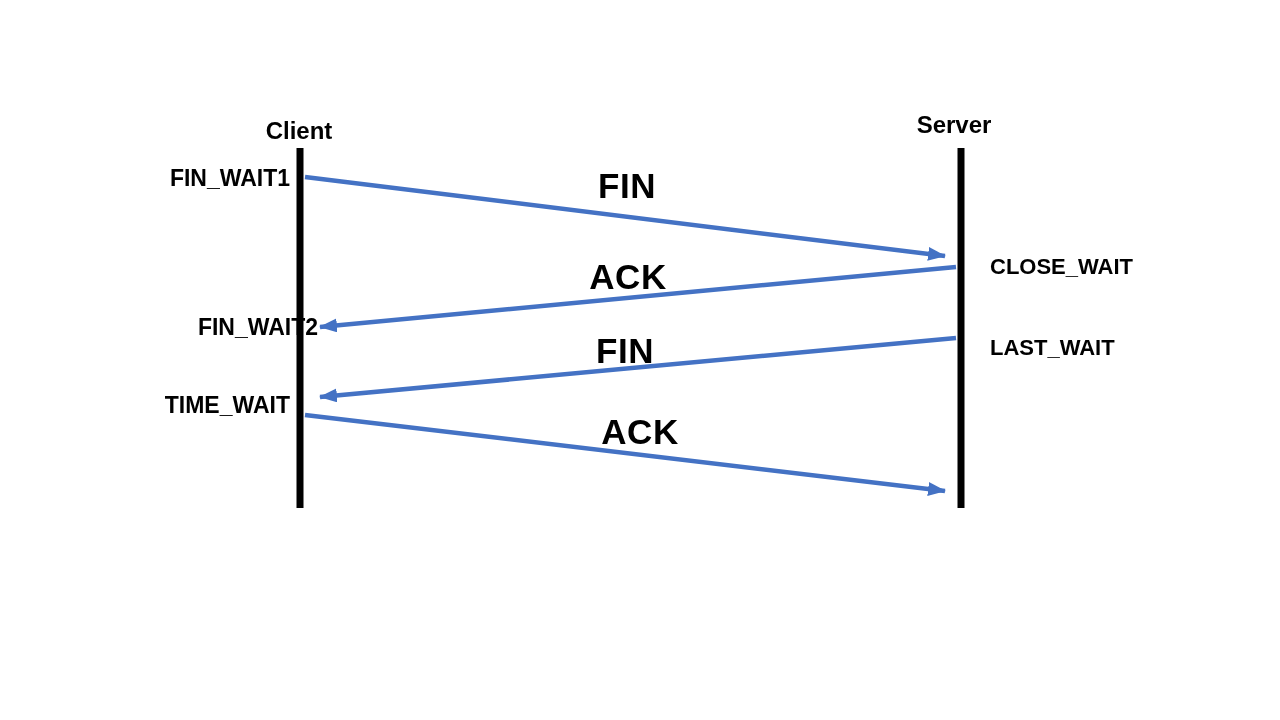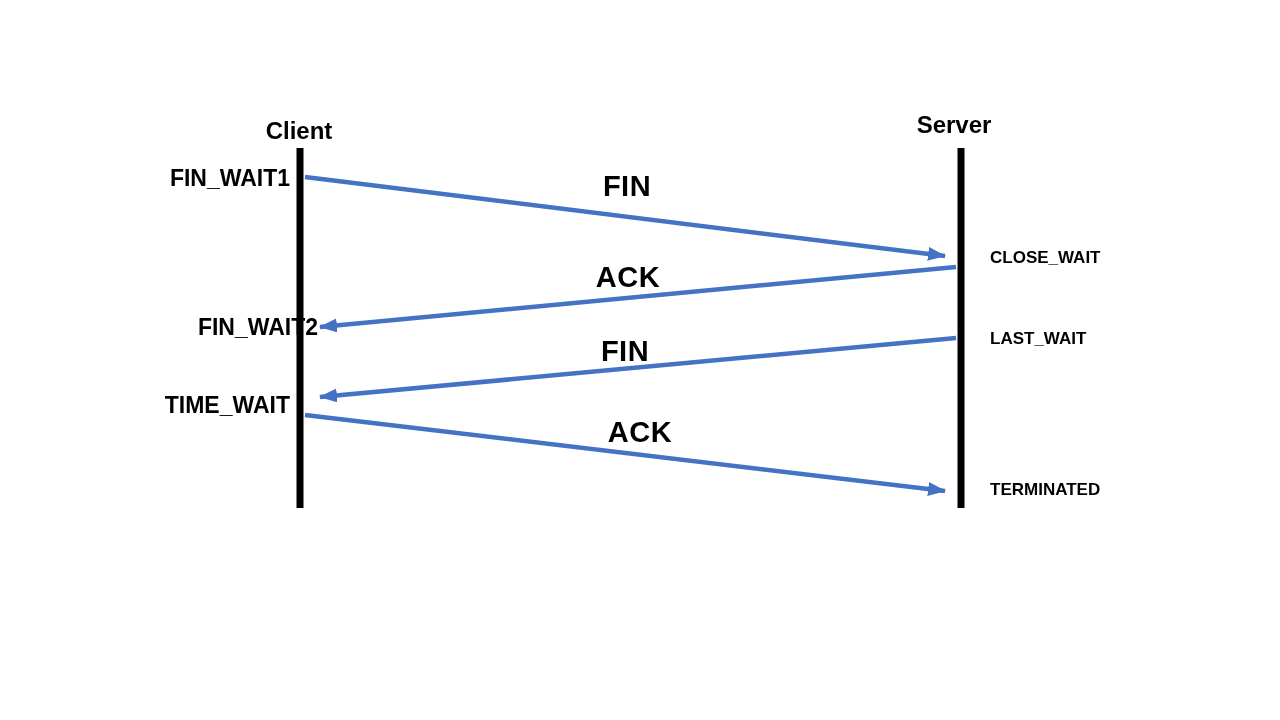--- a/index.html
+++ b/index.html
@@ -31,26 +31,27 @@
   .lifeline-title {
     font-size: 24px;
     transform: translate(-50%, -50%);
   }
   .state-left {
     font-size: 23px;
     transform: translateY(-50%);
     text-align: left;
   }
   .state-right {
-    font-size: 17px;
+    font-size: 22px;
     transform: translateY(-50%);
     text-align: left;
+    margin-top: 9px;
   }
   .msg-label {
-    font-size: 29px;
+    font-size: 35px;
     transform: translate(-50%, -50%);
     letter-spacing: 0.5px;
   }
 </style>
 </head>
 <body>
 
 <div class="canvas">
 
   <svg width="1280" height="720" viewBox="0 0 1280 720">
@@ -74,20 +75,19 @@
 
   <div class="label lifeline-title" style="left:299px; top:131px;">Client</div>
   <div class="label lifeline-title" style="left:954px; top:125px;">Server</div>
 
   <div class="label state-left" style="right:990px; top:178px;">FIN_WAIT1</div>
   <div class="label state-left" style="right:962px; top:327px;">FIN_WAIT2</div>
   <div class="label state-left" style="right:990px; top:405px;margin-left:12px;">TIME_WAIT</div>
 
   <div class="label state-right" style="left:990px; top:258px;">CLOSE_WAIT</div>
   <div class="label state-right" style="left:990px; top:339px;">LAST_WAIT</div>
-  <div class="label state-right" style="left:990px; top:490px;">TERMINATED</div>
 
   <div class="label msg-label" style="left:627px; top:186px;">FIN</div>
   <div class="label msg-label" style="left:628px; top:277px;">ACK</div>
   <div class="label msg-label" style="left:625px; top:351px;">FIN</div>
   <div class="label msg-label" style="left:640px; top:432px;">ACK</div>
 
 </div>
 
 </body></html>

